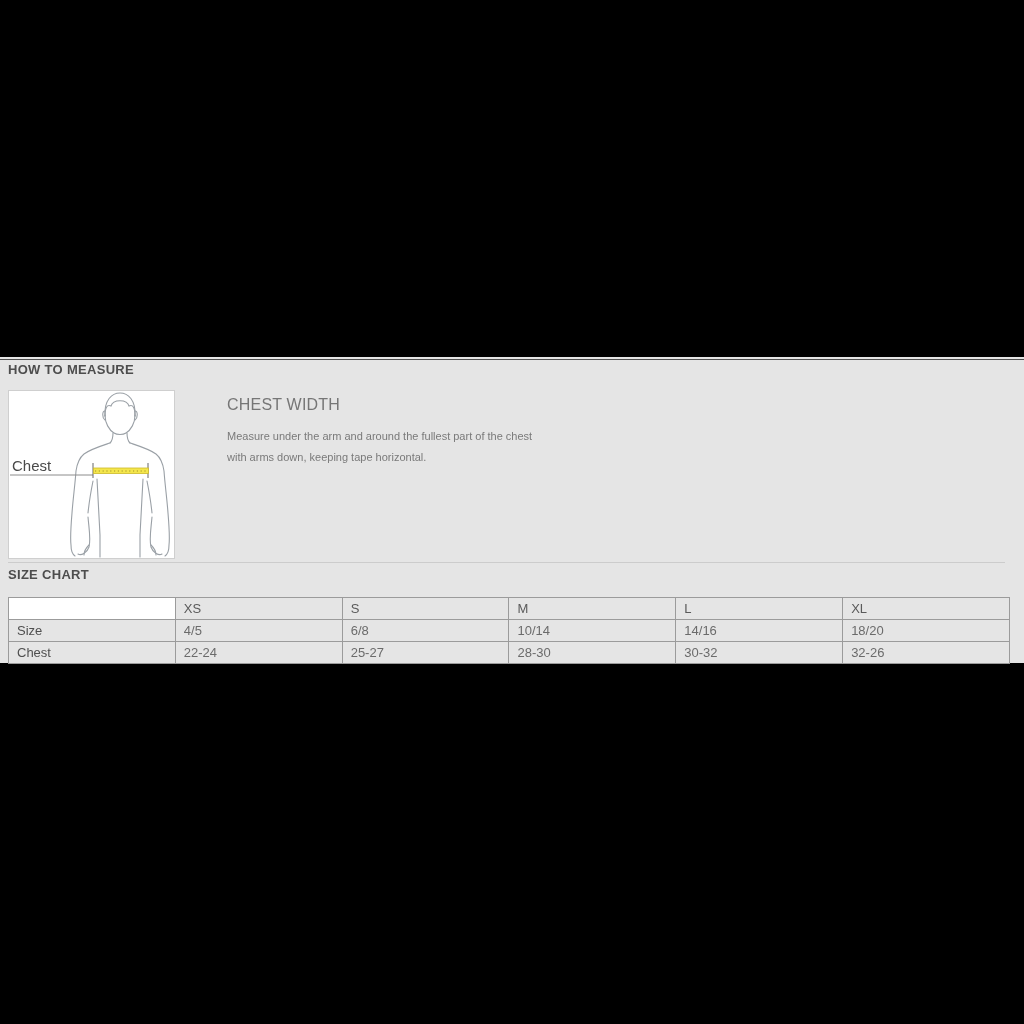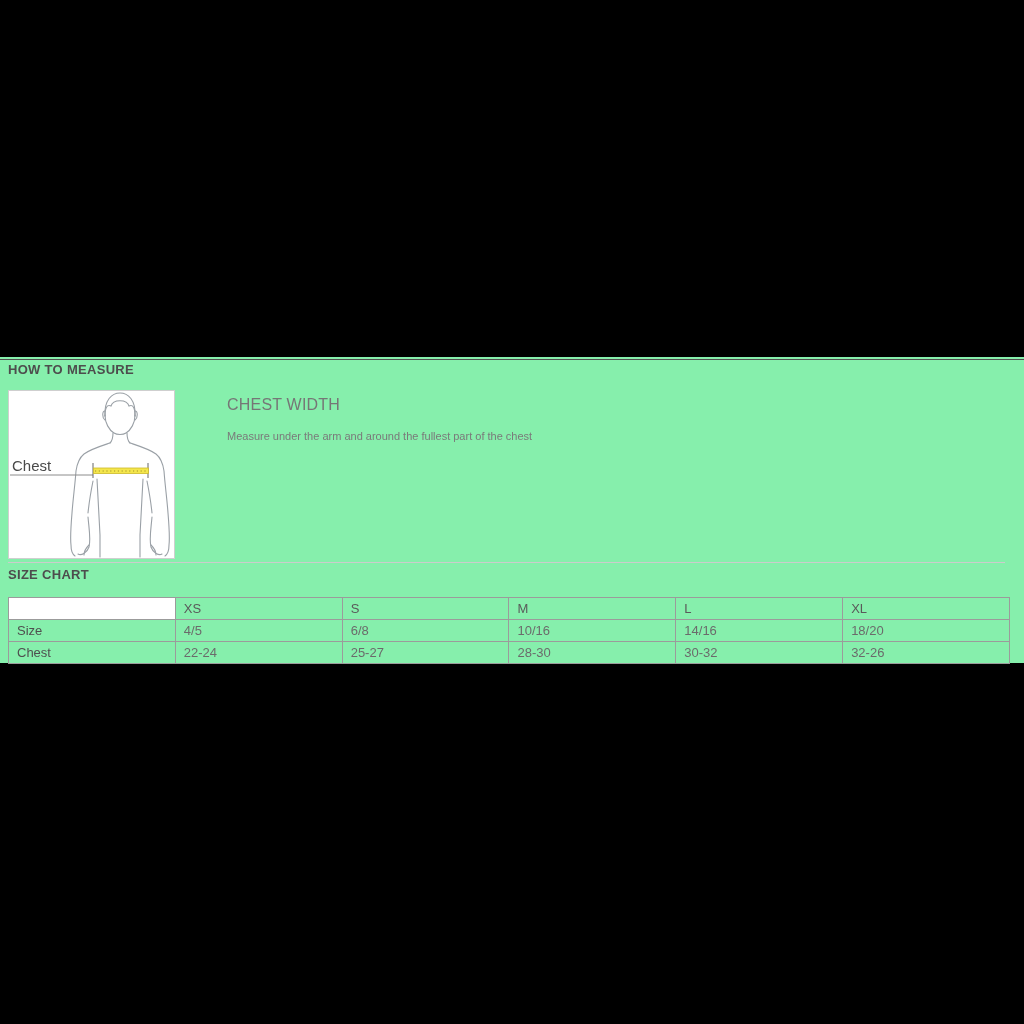--- a/index.html
+++ b/index.html
@@ -10,21 +10,21 @@
     background: #000000;
     font-family: "Liberation Sans", sans-serif;
     overflow: hidden;
   }
   .band {
     position: absolute;
     left: 0;
     top: 357px;
     width: 1024px;
     height: 306px;
-    background: #86efac;
+    background: #e5e5e5;
   }
   .top-rule {
     position: absolute;
     left: 0;
     top: 2px;
     width: 1024px;
     height: 1px;
     background: #4f4f4f;
   }
   .section-heading {
@@ -164,20 +164,21 @@
         <path d="M86,80 L139,80" stroke="#a4932a" stroke-width="1" stroke-dasharray="1.2,2.6"></path>
       </g>
     </svg>
     <span class="chest-label">Chest</span>
   </div>
 
   <div class="measure-info">
     <div class="measure-title">CHEST WIDTH</div>
     <div class="measure-desc">
       <div class="line">Measure under the arm and around the fullest part of the chest</div>
+      <div class="line">with arms down, keeping tape horizontal.</div>
     </div>
   </div>
 
   <div class="divider"></div>
 
   <div class="section-heading heading-size">SIZE CHART</div>
 
   <table class="size-chart">
     <tbody>
         <tr>
@@ -185,21 +186,21 @@
       <th class="col-head">XS</th>
       <th class="col-head">S</th>
       <th class="col-head">M</th>
       <th class="col-head">L</th>
       <th class="col-head">XL</th>
     </tr>
     <tr>
       <td class="row-label">Size</td>
       <td class="cell-value">4/5</td>
       <td class="cell-value">6/8</td>
-      <td class="cell-value">10/16</td>
+      <td class="cell-value">10/14</td>
       <td class="cell-value">14/16</td>
       <td class="cell-value">18/20</td>
     </tr>
     <tr>
       <td class="row-label">Chest</td>
       <td class="cell-value">22-24</td>
       <td class="cell-value">25-27</td>
       <td class="cell-value">28-30</td>
       <td class="cell-value">30-32</td>
       <td class="cell-value">32-26</td>

